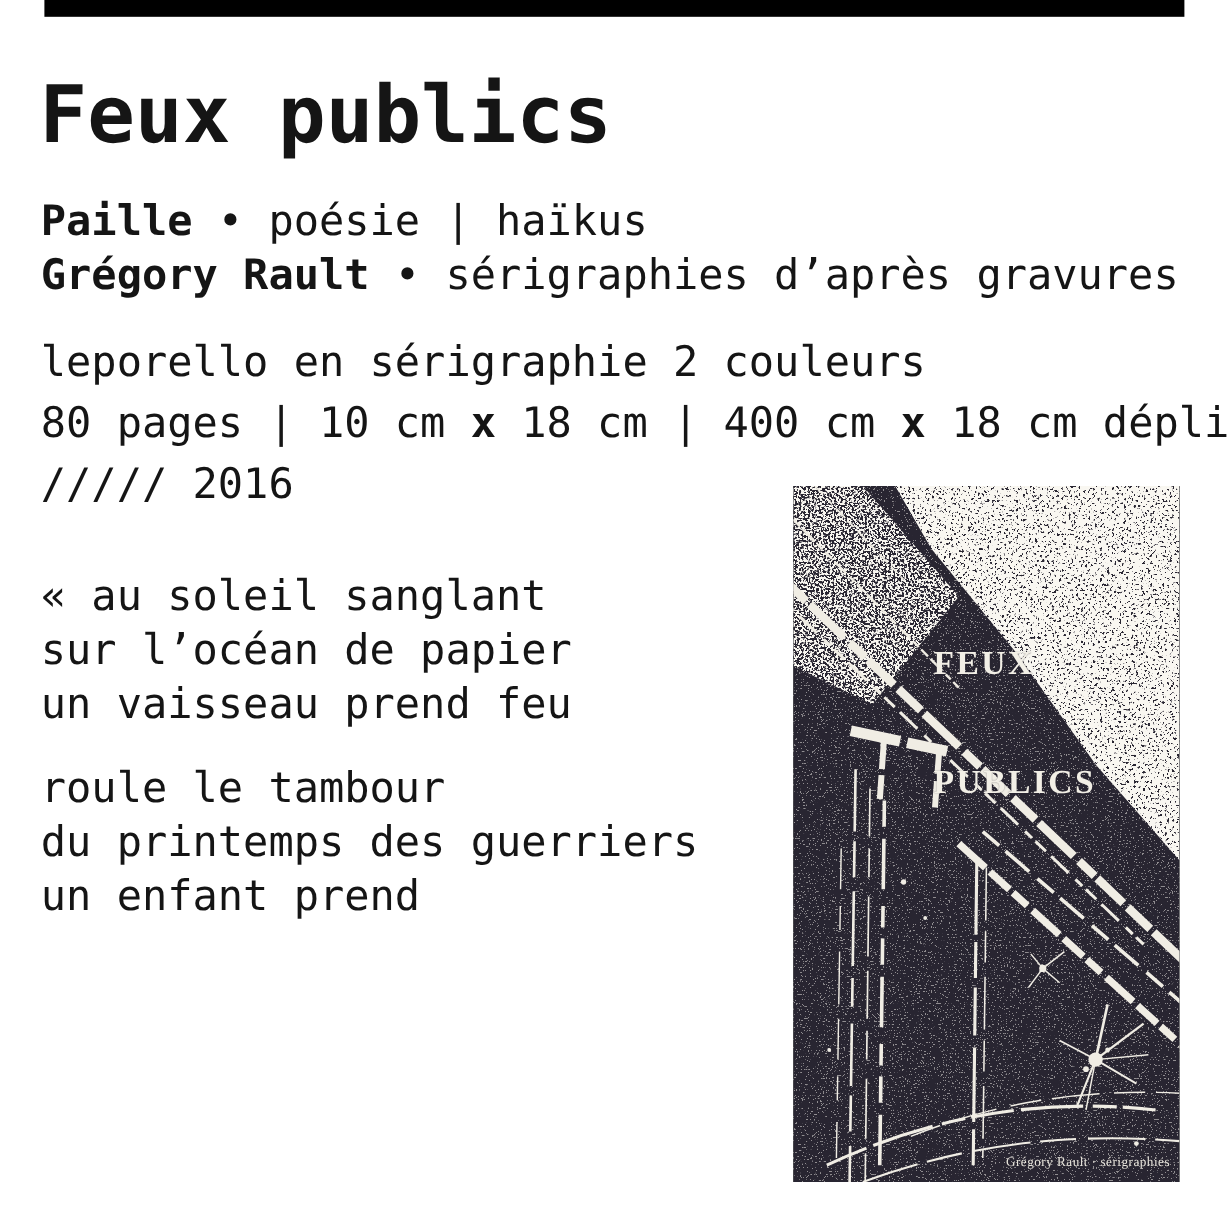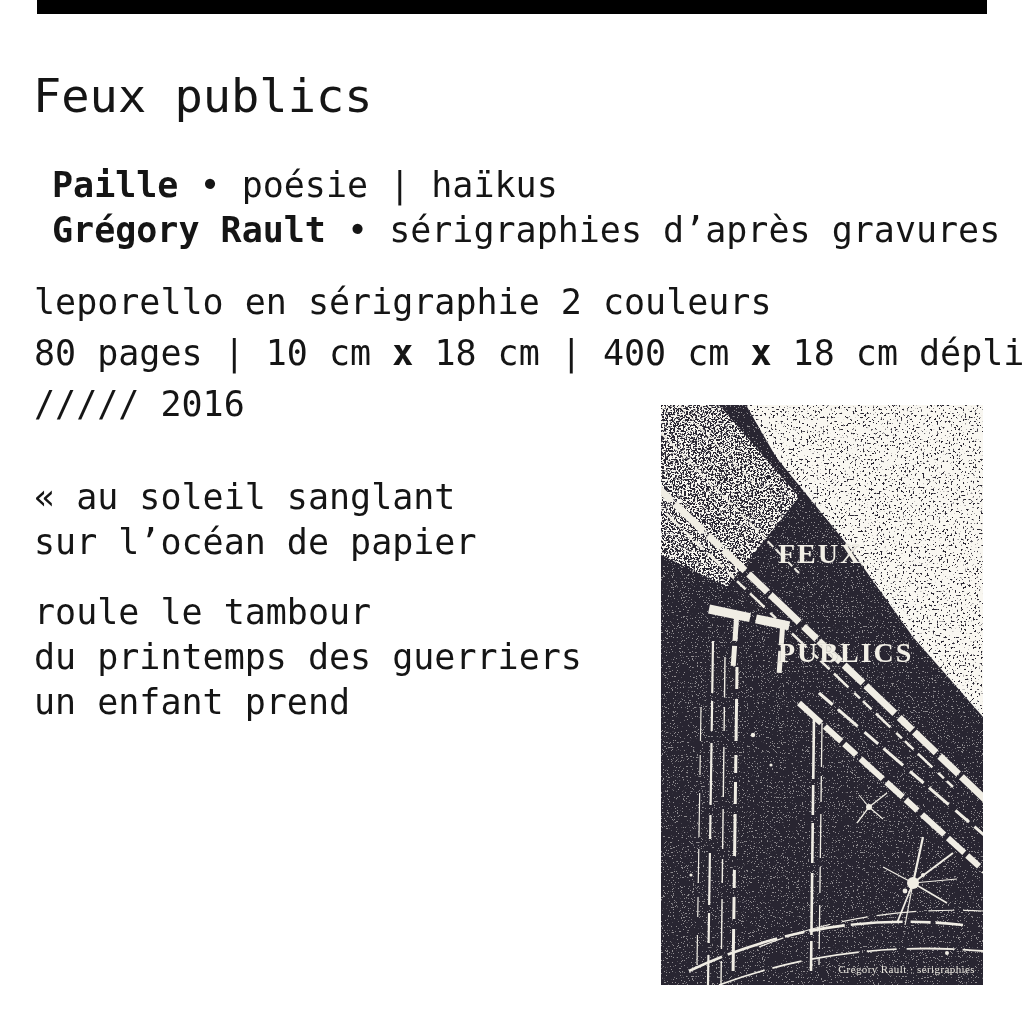--- a/index.html
+++ b/index.html
@@ -10,28 +10,28 @@
     overflow: hidden;
     font-family: "DejaVu Sans Mono", monospace;
     color: #151515;
   }
   .topbar {
     position: absolute; left: 37px; top: 0; width: 950px; height: 14px;
     background: #000000;
   }
   .title {
     position: absolute; left: 33px; top: 57px;
-    margin: 0; font-size: 47px; font-weight: 400; line-height: 77px;
+    margin: 0; font-size: 66px; font-weight: 700; line-height: 77px;
     white-space: pre; letter-spacing: 0;
   }
   .authors {
     position: absolute; left: 34px; top: 163px;
     font-size: 35px; line-height: 45px;
   }
-  .author-line { white-space: pre; margin-left: 18px; }
+  .author-line { white-space: pre; }
   .b { font-weight: bold; }
   .specs {
     position: absolute; left: 34px; top: 277px;
     font-size: 35px; line-height: 51px;
   }
   .specs-line { white-space: pre; }
   .poem {
     position: absolute; left: 34px; top: 475px;
     font-size: 35px; line-height: 45px; 
   }
@@ -74,20 +74,21 @@
 <div class="specs">
   <div class="specs-line">leporello en sérigraphie 2 couleurs</div>
   <div class="specs-line"><span>80 pages | 10 cm </span><span class="b">x</span><span> 18 cm | 400 cm </span><span class="b">x</span><span> 18 cm déplié</span></div>
   <div class="specs-line">///// 2016</div>
 </div>
 
 <div class="poem">
   <div class="stanza">
     <div class="poem-line">« au soleil sanglant</div>
     <div class="poem-line">sur l’océan de papier</div>
+    <div class="poem-line">un vaisseau prend feu</div>
   </div>
   <div class="stanza">
     <div class="poem-line">roule le tambour</div>
     <div class="poem-line">du printemps des guerriers</div>
     <div class="poem-line">un enfant prend</div>
   </div>
 </div>
 
 <figure class="cover">
   <svg width="322" height="580" viewBox="0 0 322 580" aria-hidden="true">

